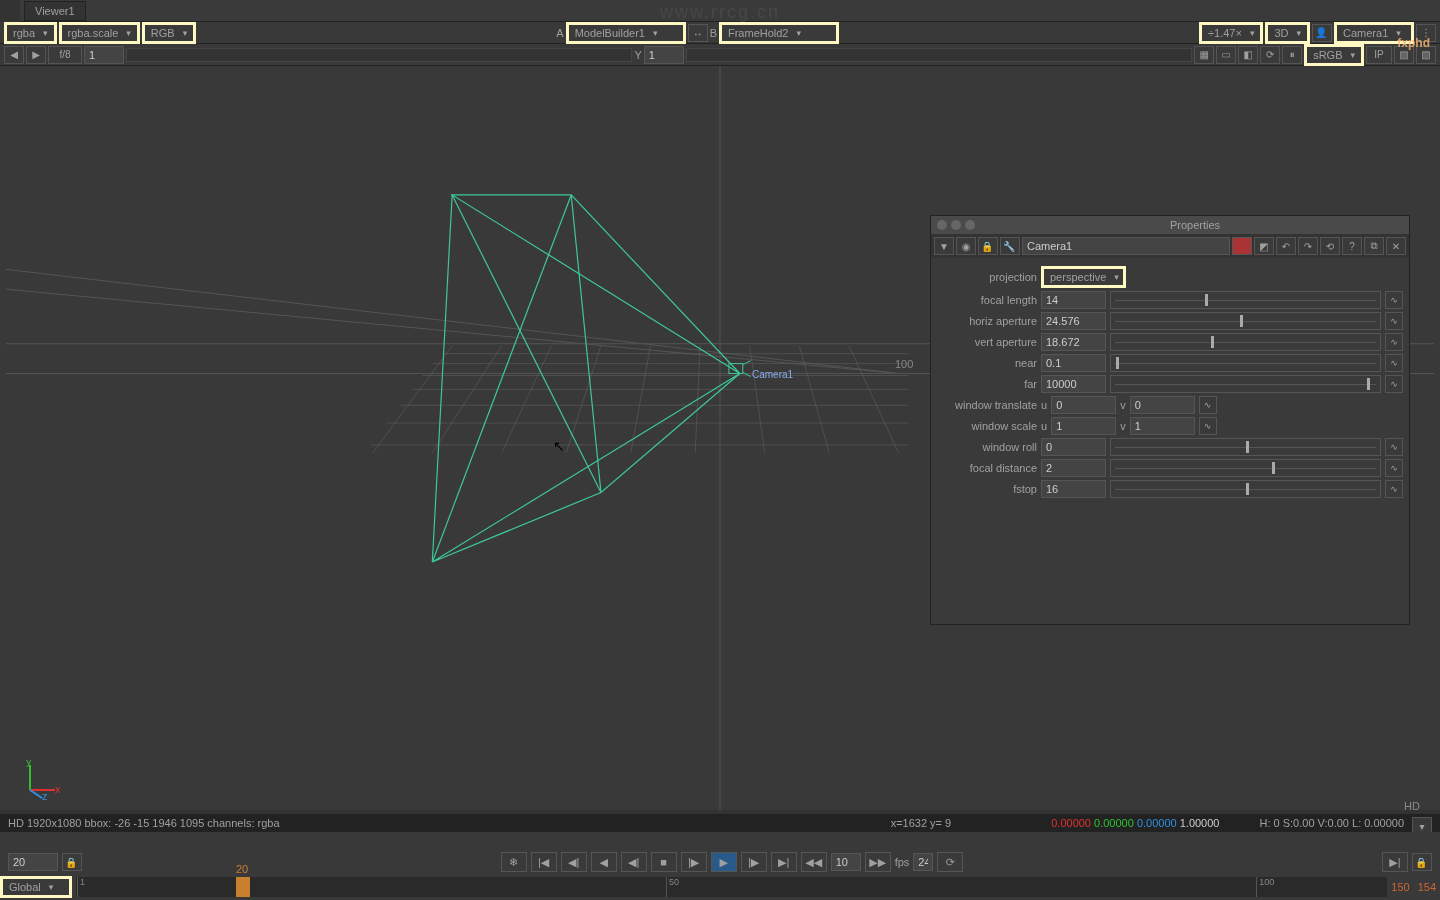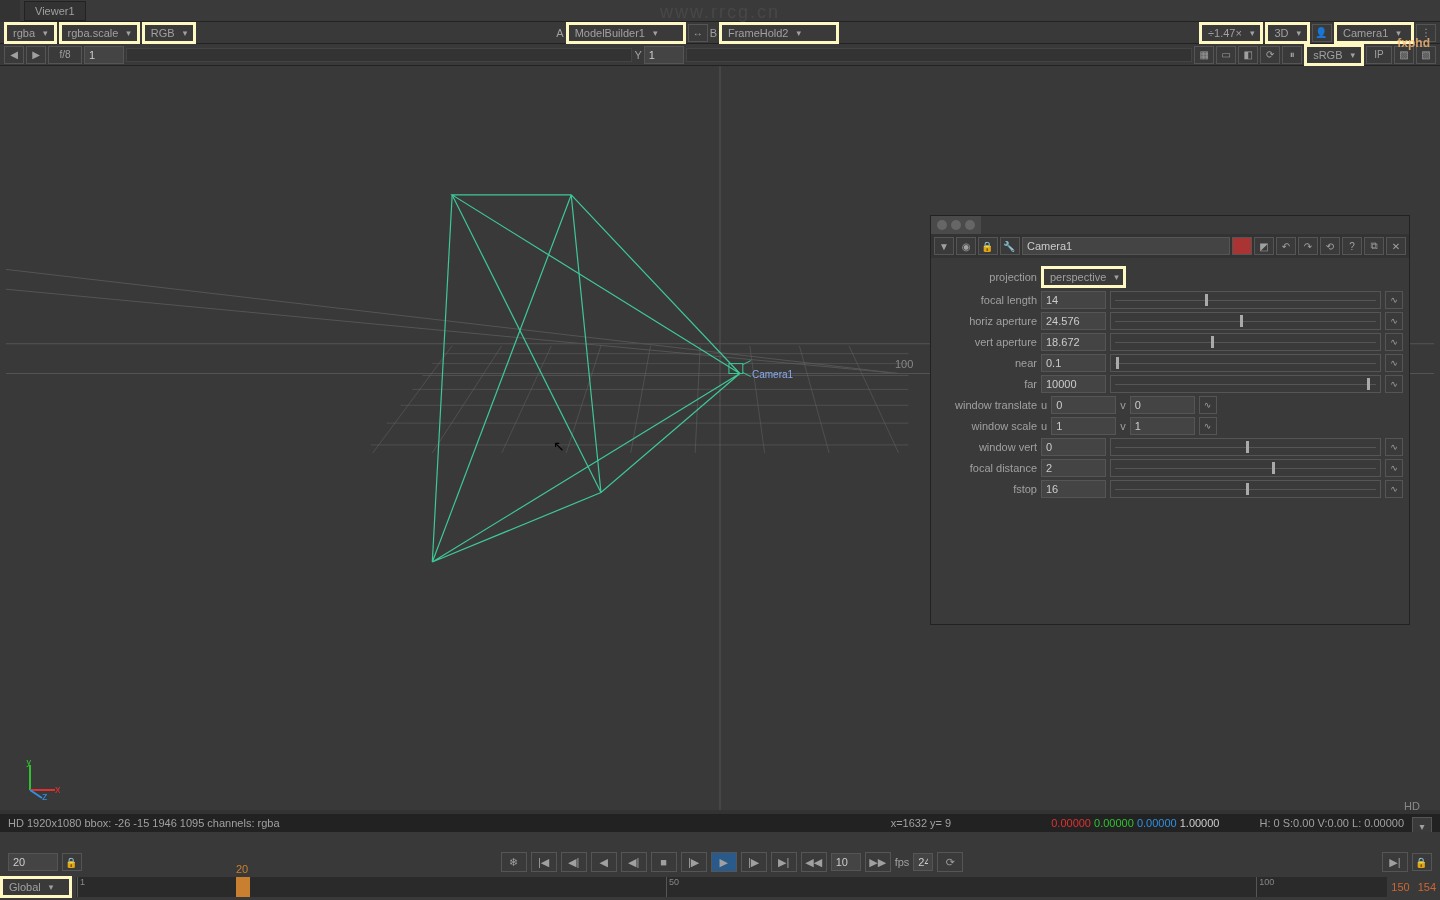--- a/index.html
+++ b/index.html
@@ -152,20 +152,21 @@
 
 <div class="hd-badge">HD</div>
 
 <div class="prop-panel">
   <div style="display:flex">
     <div class="traffic">
         <span></span>
         <span></span>
         <span></span>
       </div>
+    <div class="prop-title flex1">Properties</div>
   </div>
   <div class="prop-tools">
     <span class="ibtn">▼</span>
     <span class="ibtn">◉</span>
     <span class="ibtn">🔒</span>
     <span class="ibtn">🔧</span>
     <input class="input flex1" value="Camera1" style="">
     <span class="ibtn" style="background:#aa3333"></span>
     <span class="ibtn">◩</span>
     <span class="ibtn">↶</span>
@@ -230,21 +231,21 @@
     </div>
     <div class="prow">
       <span class="plabel">window scale</span>
       <span>u</span>
       <input class="pinput" value="1" style="">
       <span>v</span>
       <input class="pinput" value="1" style="">
       <span class="anim-btn">∿</span>
     </div>
     <div class="prow">
-      <span class="plabel">window vert</span>
+      <span class="plabel">window roll</span>
       <input class="pinput" value="0" style="">
       <div class="pslider">
           <div class="pslider-handle" style="left:50%"></div>
         </div>
       <span class="anim-btn">∿</span>
     </div>
     <div class="prow">
       <span class="plabel">focal distance</span>
       <input class="pinput" value="2" style="">
       <div class="pslider">

